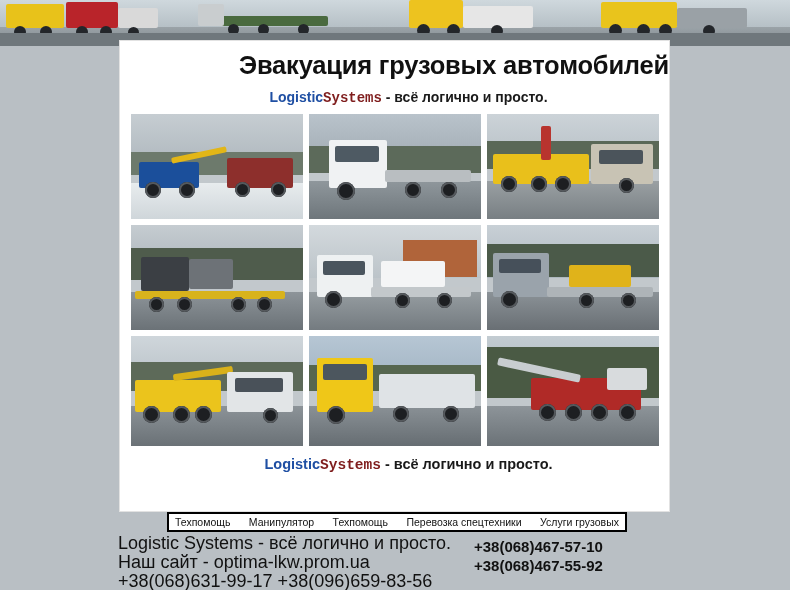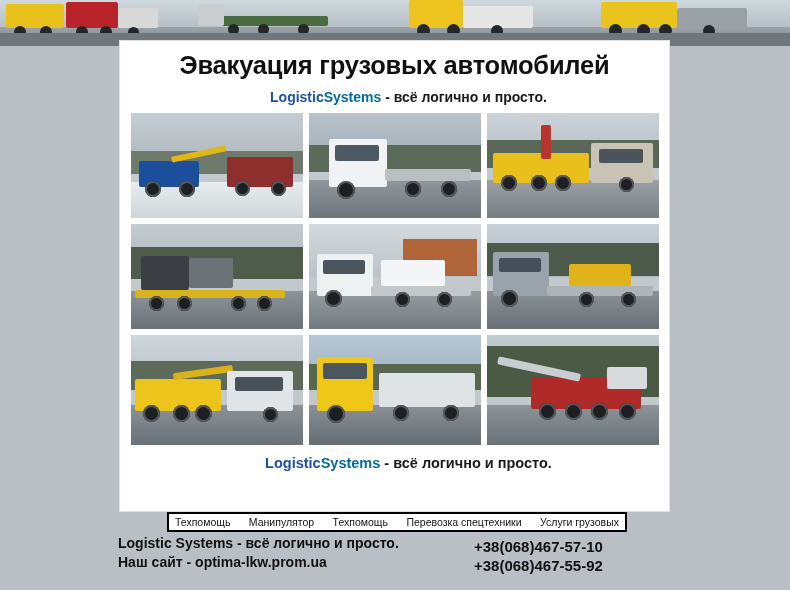--- a/index.html
+++ b/index.html
@@ -46,35 +46,35 @@
     position: absolute;
     left: 120px;
     top: 41px;
     width: 549px;
     height: 470px;
     background: #ffffff;
     box-shadow: 0 0 0 1px #e2e2e2;
   }
   .headline {
     margin: 10px 0 0 0;
-    text-align: center;
+    text-align: right;
     font-size: 25.5px;
     font-weight: bold;
     color: #111111;
     letter-spacing: -0.2px;
   }
   .subline {
     margin-top: 9px;
     text-align: center;
     font-size: 14px;
     font-weight: bold;
     color: #1a1a1a;
   }
   .brand-logistic { color: #1f4fa3; margin-left: 28px; }
-  .brand-systems { color: #0369a1; }
+  .brand-systems { color: #7f1d1d; font-family: Liberation Mono, monospace; }
   .brand-tail { color: #1a1a1a; font-weight: bold; }
 
   .grid {
     margin: 8px 8px 0 8px;
     display: flex;
     flex-direction: column;
     gap: 6px;
   }
   .row {
     display: flex;
@@ -121,22 +121,22 @@
 
   
   .contact-left {
     position: absolute;
     left: 118px;
     top: 534px;
     width: 350px;
     color: #111;
   }
   .contact-left div {
-    font-size: 14px;
-    font-weight: bold;
+    font-size: 18px;
+    font-weight: normal;
     line-height: 19px;
     white-space: nowrap;
   }
   .contact-right {
     position: absolute;
     left: 474px;
     top: 537px;
     width: 230px;
     color: #111;
   }
@@ -357,20 +357,21 @@
     <span>Техпомощь</span>
     <span>Манипулятор</span>
     <span>Техпомощь</span>
     <span>Перевозка спецтехники</span>
     <span>Услуги грузовых</span>
   </div>
 
   <div class="contact-left">
     <div>Logistic Systems - всё логично и просто.</div>
     <div>Наш сайт - optima-lkw.prom.ua</div>
+    <div>+38(068)631-99-17  +38(096)659-83-56</div>
   </div>
 
   <div class="contact-right">
     <div>+38(068)467-57-10</div>
     <div>+38(068)467-55-92</div>
   </div>
 
 </div>
 
 </body></html>

